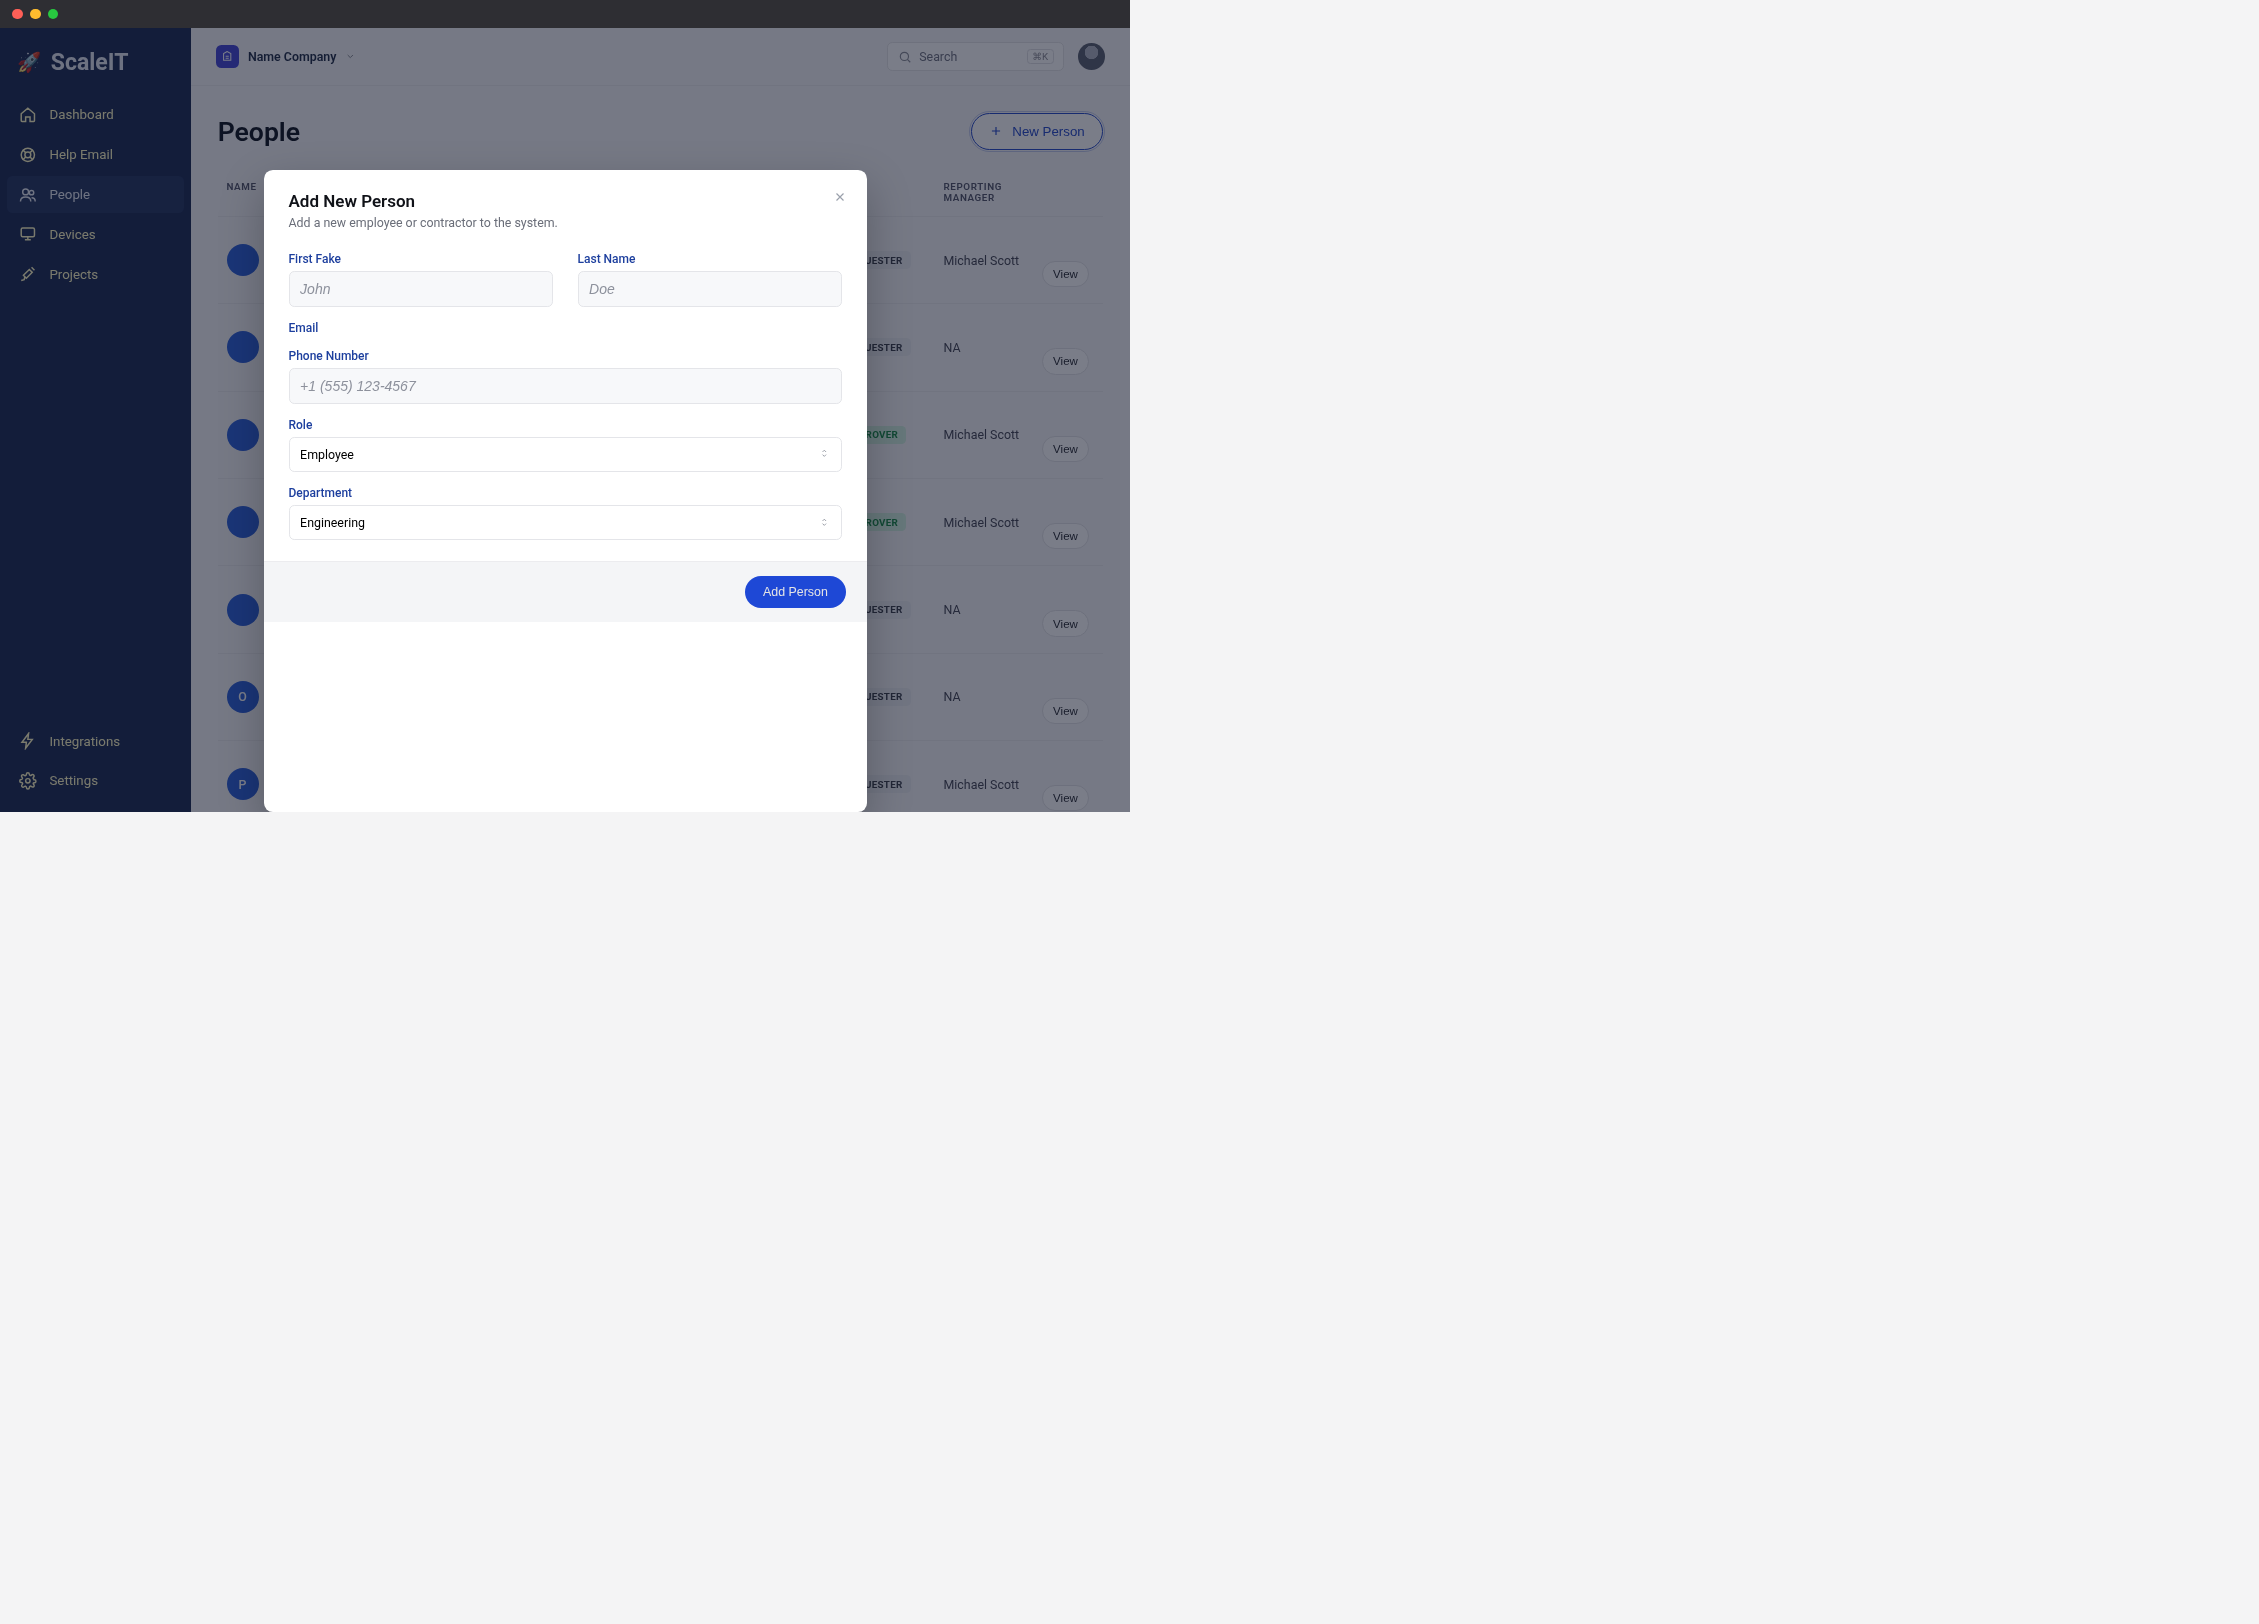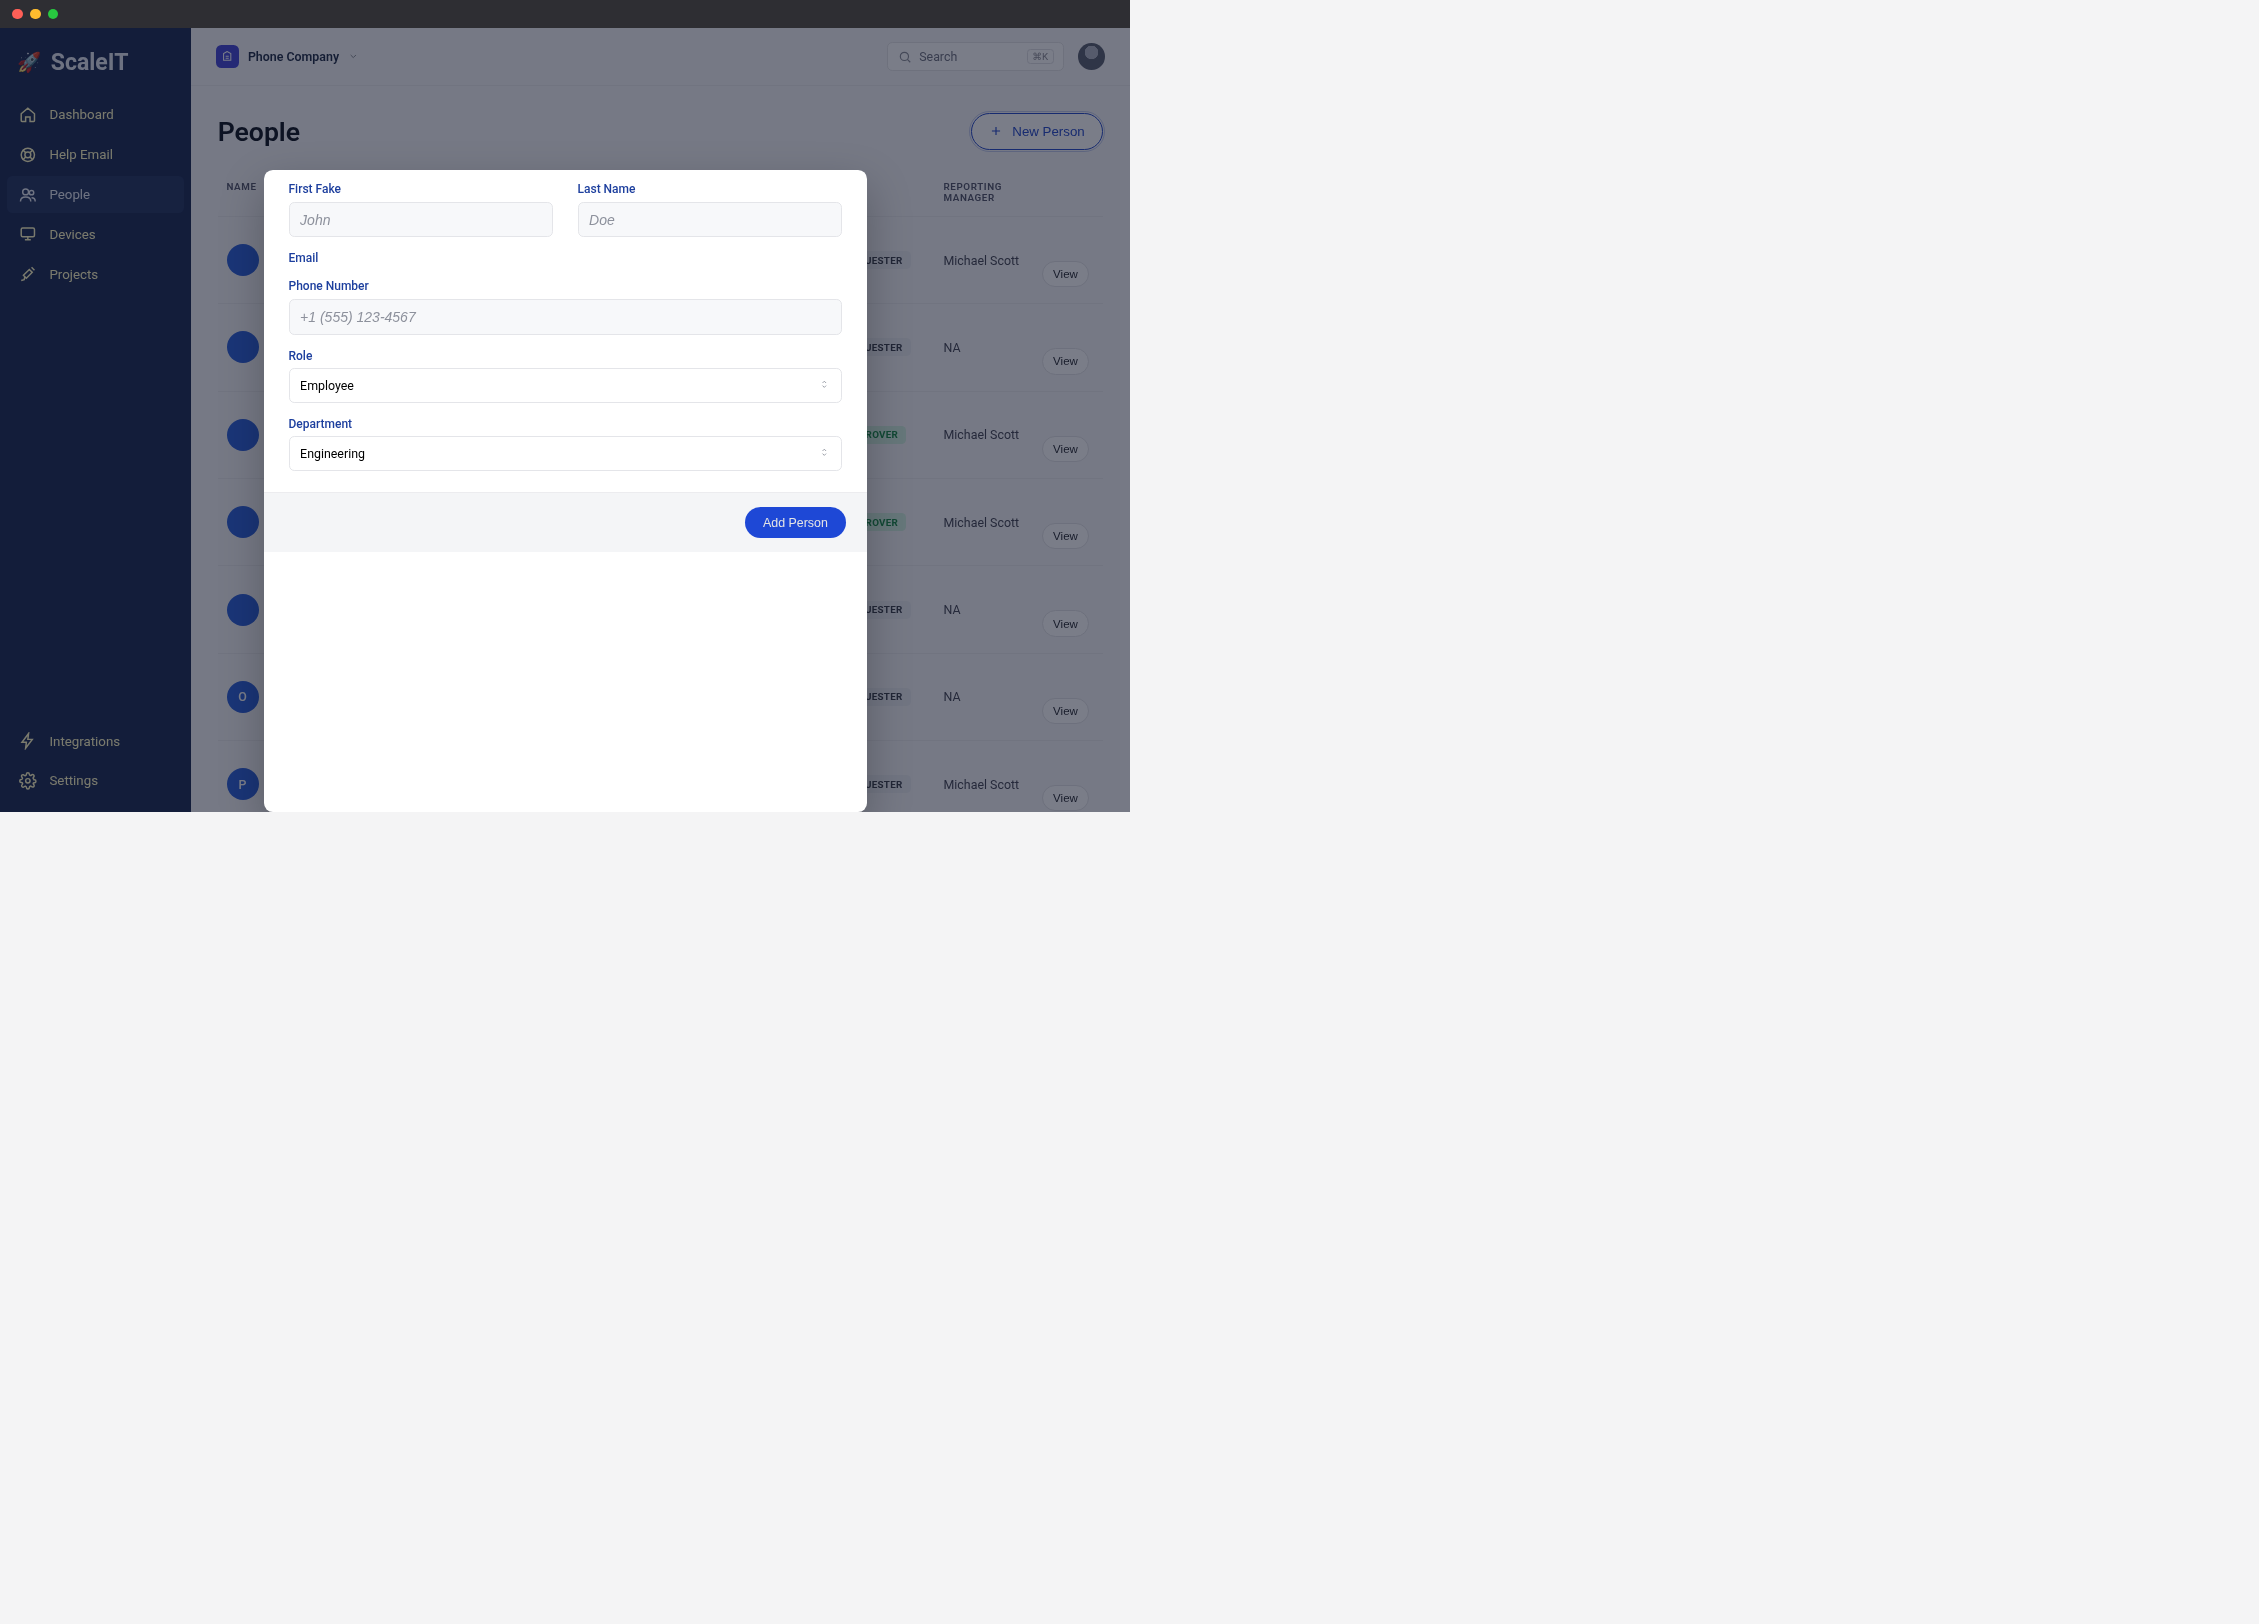--- a/index.html
+++ b/index.html
@@ -276,21 +276,21 @@
 
   <main class="content">
     <div class="topbar">
       <div class="org-badge">
         <span class="org-icon">
           <svg viewBox="0 0 24 24" fill="none" stroke="currentColor" stroke-width="2">
               <path d="M12 3l-7 4v13h14V7z"></path>
               <path d="M9 12h6M9 16h6"></path>
             </svg>
         </span>
-        <span>Phone Company</span>
+        <span>Name Company</span>
         <svg width="10.6" height="10.6" viewBox="0 0 24 24" fill="none" stroke="#7a7d86" stroke-width="2">
             <path d="M6 9l6 6 6-6"></path>
           </svg>
       </div>
       <div class="topbar-spacer"></div>
       <div class="search-box">
         <svg width="14" height="14" viewBox="0 0 24 24" fill="none" stroke="#8a8d96" stroke-width="2">
             <circle cx="11" cy="11" r="7"></circle>
             <path d="M21 21l-5-5"></path>
           </svg>
@@ -407,20 +407,29 @@
     <div><button class="view-btn">View</button></div>
   </div>
           </div>
       </div>
     </div>
   </main>
 </div>
 
 <div class="overlay">
   <div class="dialog">
+    <div class="dialog-head">
+      <div class="dialog-title">Add New Person</div>
+      <div class="dialog-sub">Add a new employee or contractor to the system.</div>
+      <div class="close-x">
+        <svg viewBox="0 0 24 24" fill="none" stroke="currentColor" stroke-width="2">
+            <path d="M6 6l12 12M18 6L6 18"></path>
+          </svg>
+      </div>
+    </div>
     <div class="dialog-body">
       <div class="field">
         <label class="field-label">First Fake</label>
         <input class="field-input" placeholder="John" style="">
       </div>
       <div class="field">
         <label class="field-label">Last Name</label>
         <input class="field-input" placeholder="Doe" style="">
       </div>
       <div class="field full">

